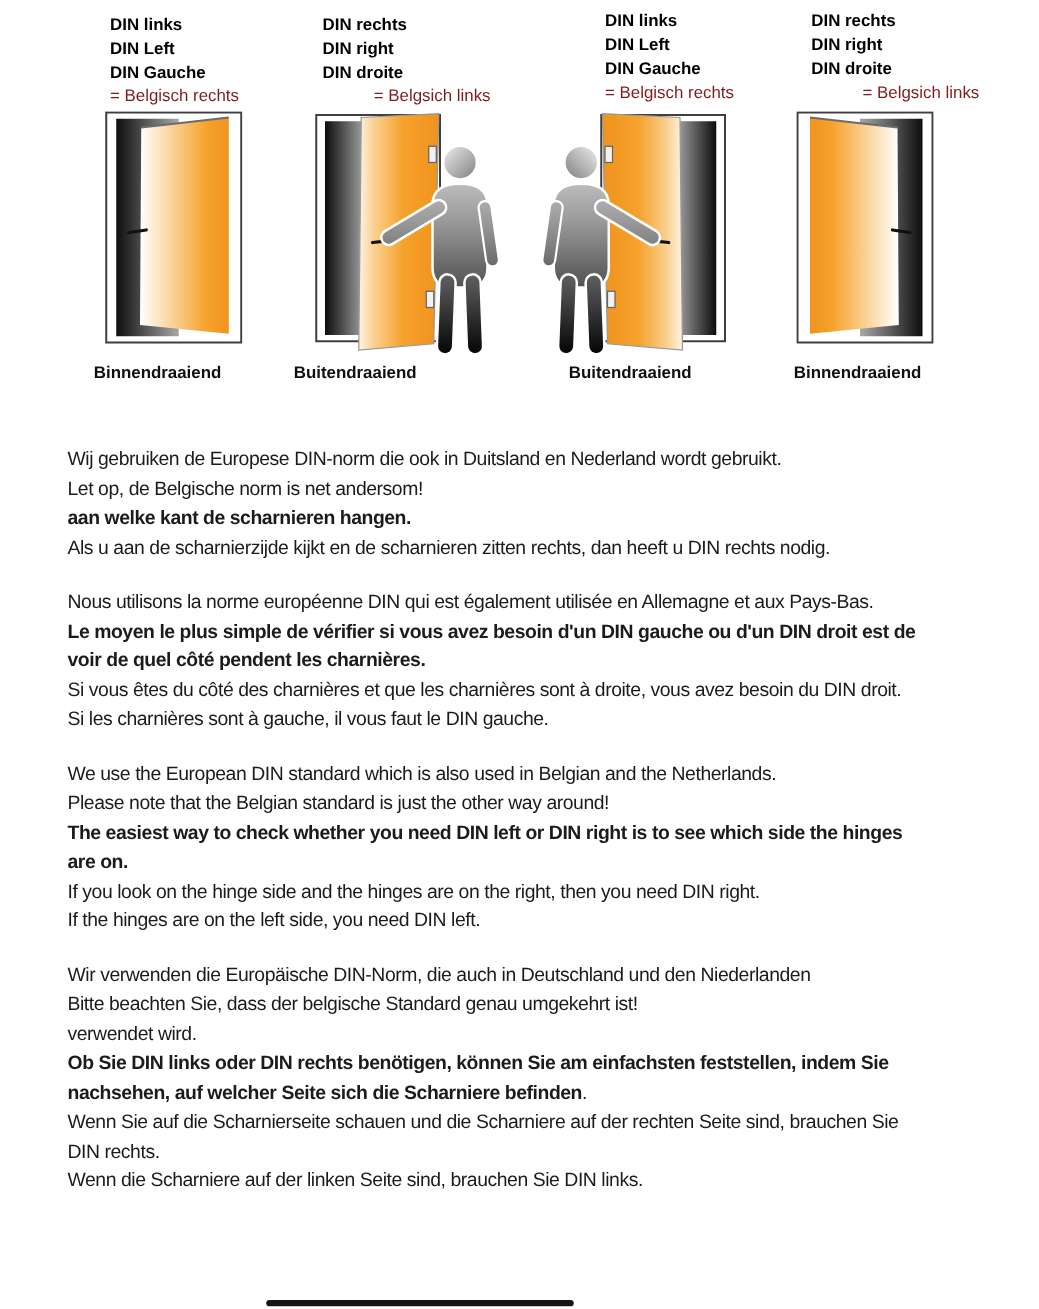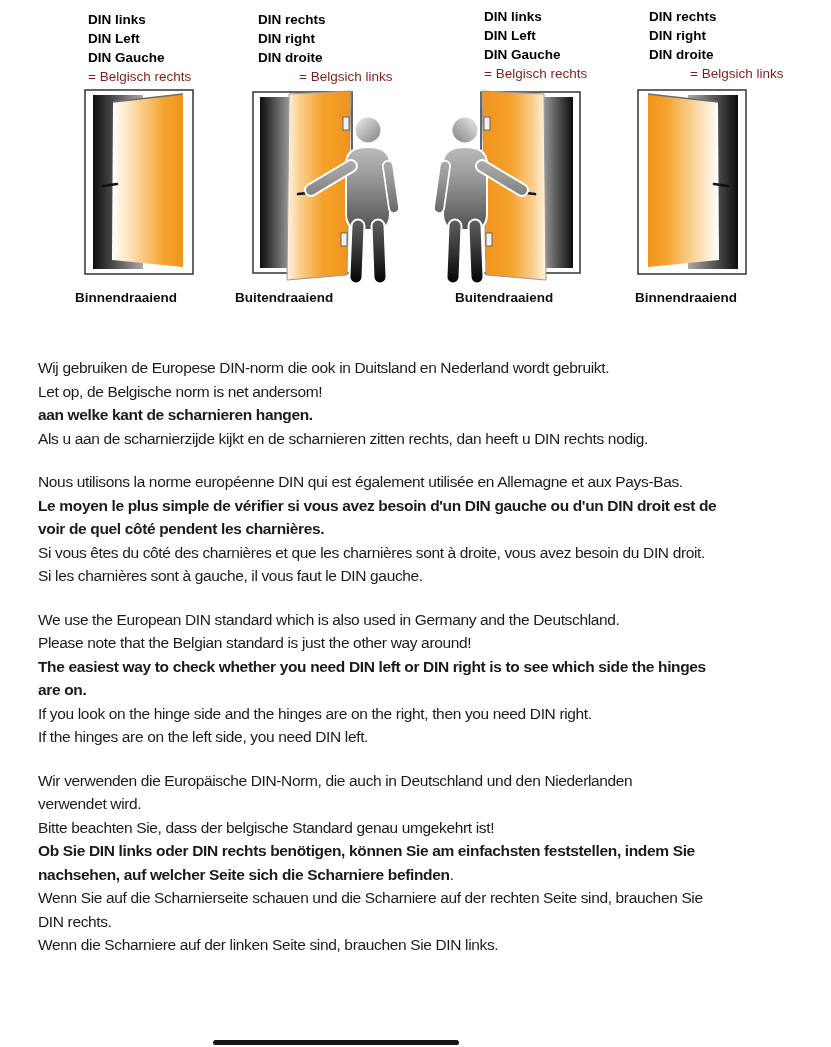--- a/index.html
+++ b/index.html
@@ -11,21 +11,21 @@
   .col-heading .note{font-weight:normal;white-space:nowrap;color:#7f1d1d;}
   .note-indent{padding-left:5px;margin-left:36px;}
   
   .swing-label{position:absolute;top:290px;width:130px;text-align:left;
                font-weight:bold;font-size:13.5px;color:#101010;}
   
   .door-svg{position:absolute;}
   
   .textblock{position:absolute;left:38px;top:356px;width:793px;
              font-size:15.5px;line-height:23.5px;letter-spacing:-0.35px;color:#1b1b1b;}
-  .paragraph{margin:0 0 20px 0;}
+  .paragraph{margin:0 0 20px 16px;}
   .line{white-space:nowrap;}
   .line.bold{font-weight:bold;}
   .line .regular{font-weight:normal;}
   
   .bottom-bar{position:absolute;left:213px;top:1040px;width:246px;height:5px;
               background:#161616;border-radius:2.5px;}
 </style>
 </head>
 <body>
 
@@ -199,31 +199,31 @@
         <div class="line">Als u aan de scharnierzijde kijkt en de scharnieren zitten rechts, dan heeft u DIN rechts nodig.</div>
       </div>
       <div class="paragraph">
         <div class="line">Nous utilisons la norme européenne DIN qui est également utilisée en Allemagne et aux Pays-Bas.</div>
         <div class="line bold">Le moyen le plus simple de vérifier si vous avez besoin d'un DIN gauche ou d'un DIN droit est de</div>
         <div class="line bold">voir de quel côté pendent les charnières.</div>
         <div class="line">Si vous êtes du côté des charnières et que les charnières sont à droite, vous avez besoin du DIN droit.</div>
         <div class="line">Si les charnières sont à gauche, il vous faut le DIN gauche.</div>
       </div>
       <div class="paragraph">
-        <div class="line">We use the European DIN standard which is also used in Germany and the Deutschland.</div>
+        <div class="line">We use the European DIN standard which is also used in Belgian and the Netherlands.</div>
         <div class="line">Please note that the Belgian standard is just the other way around!</div>
         <div class="line bold">The easiest way to check whether you need DIN left or DIN right is to see which side the hinges</div>
         <div class="line bold">are on.</div>
         <div class="line">If you look on the hinge side and the hinges are on the right, then you need DIN right.</div>
         <div class="line">If the hinges are on the left side, you need DIN left.</div>
       </div>
       <div class="paragraph">
         <div class="line">Wir verwenden die Europäische DIN-Norm, die auch in Deutschland und den Niederlanden</div>
+        <div class="line">Bitte beachten Sie, dass der belgische Standard genau umgekehrt ist!</div>
         <div class="line">verwendet wird.</div>
-        <div class="line">Bitte beachten Sie, dass der belgische Standard genau umgekehrt ist!</div>
         <div class="line bold">Ob Sie DIN links oder DIN rechts benötigen, können Sie am einfachsten feststellen, indem Sie</div>
         <div class="line bold">nachsehen, auf welcher Seite sich die Scharniere befinden<span class="regular">.</span></div>
         <div class="line">Wenn Sie auf die Scharnierseite schauen und die Scharniere auf der rechten Seite sind, brauchen Sie</div>
         <div class="line">DIN rechts.</div>
         <div class="line">Wenn die Scharniere auf der linken Seite sind, brauchen Sie DIN links.</div>
       </div>
     </div>
 
   <div class="bottom-bar"></div>
 

